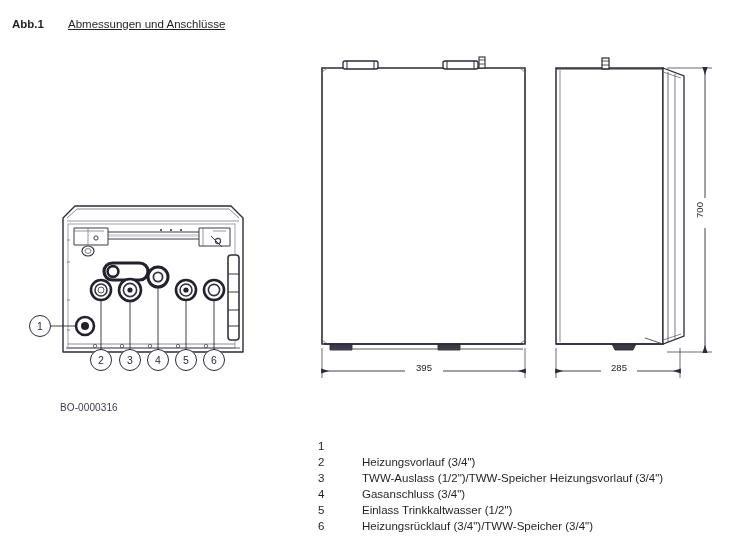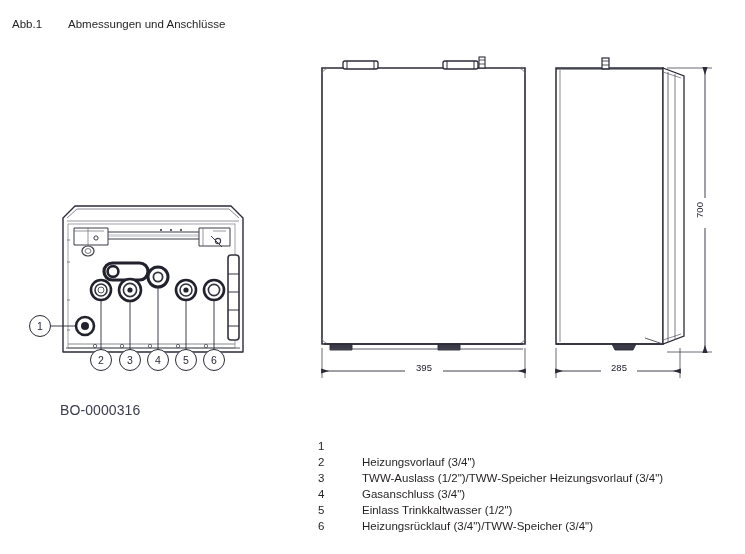--- a/index.html
+++ b/index.html
@@ -25,40 +25,42 @@
     position: absolute;
     left: 12px;
     top: 18px;
     font-size: 11.5px;
     color: #231f20;
     white-space: nowrap;
   }
   .fig-caption .fig-num {
     display: inline-block;
     width: 56px;
+    font-weight: bold;
   }
   .fig-caption .fig-title {
     display: inline-block;
+    text-decoration: underline;
   }
 
   
   .drawing {
     position: absolute;
     left: 0;
     top: 0;
     width: 745px;
     height: 430px;
   }
 
   
   .draw-code {
     position: absolute;
     left: 60px;
     top: 402px;
-    font-size: 14px;
+    font-size: 10px;
     color: #3b3b4e;
     letter-spacing: 0.1px;
   }
 
   
   .legend {
     position: absolute;
     left: 318px;
     top: 438px;
     width: 420px;

